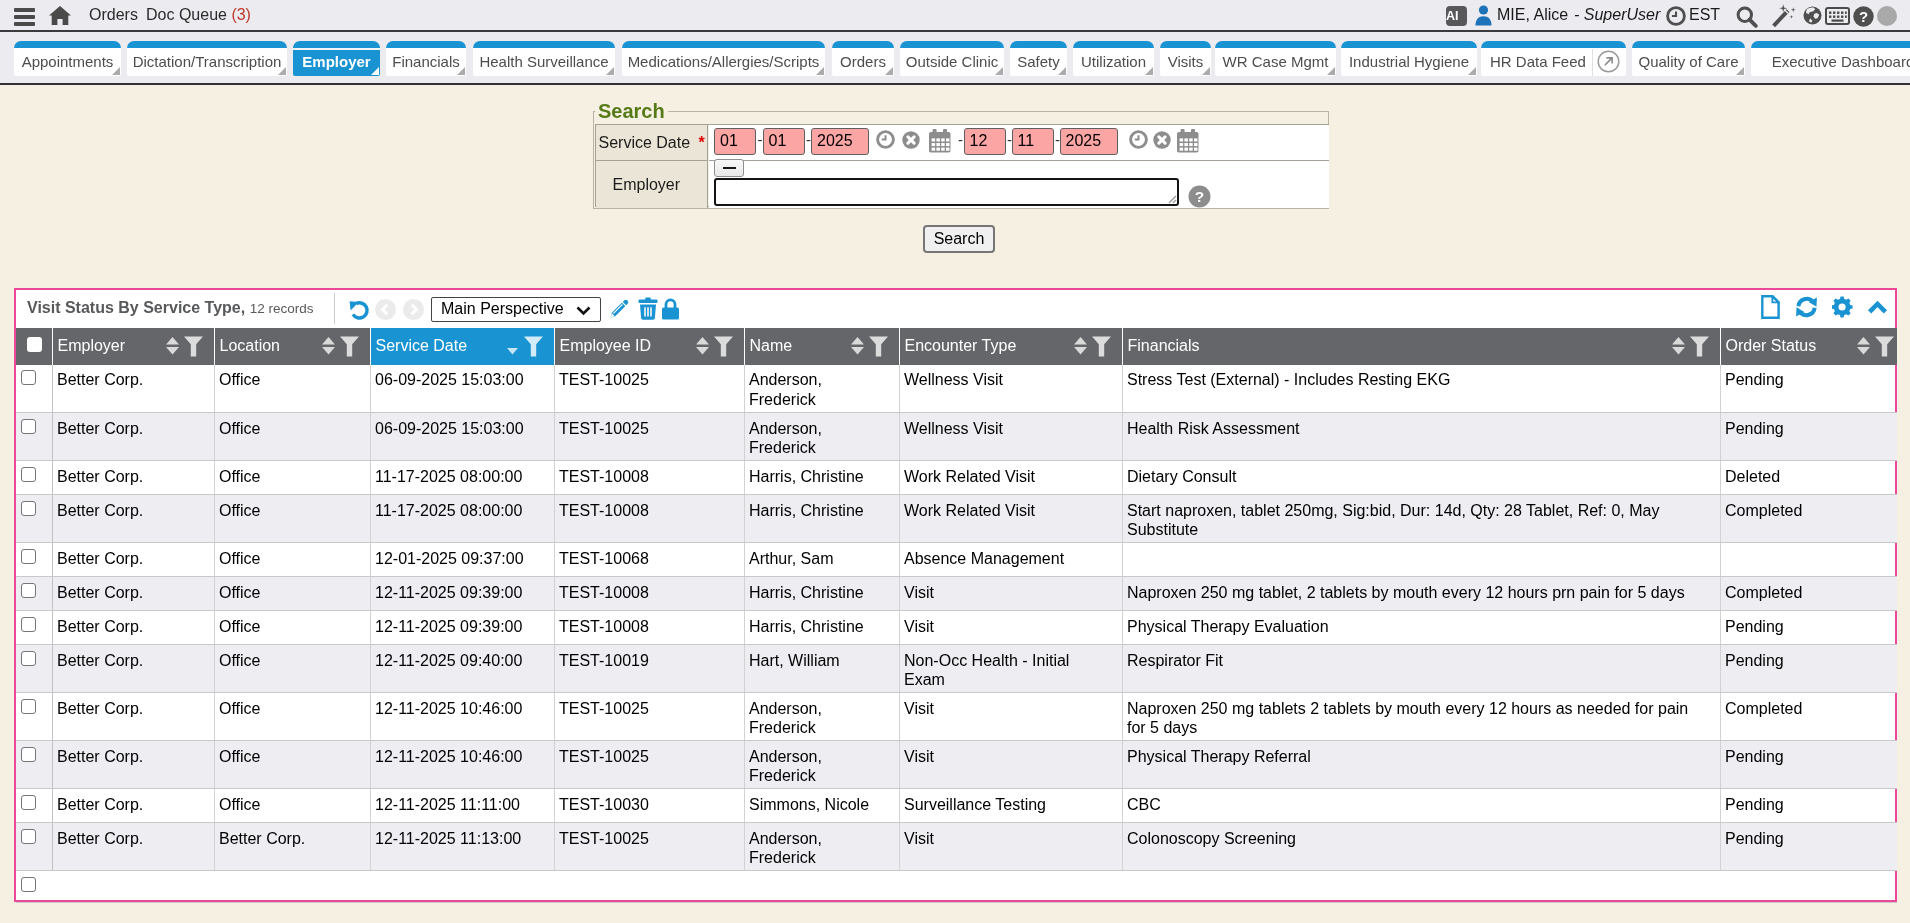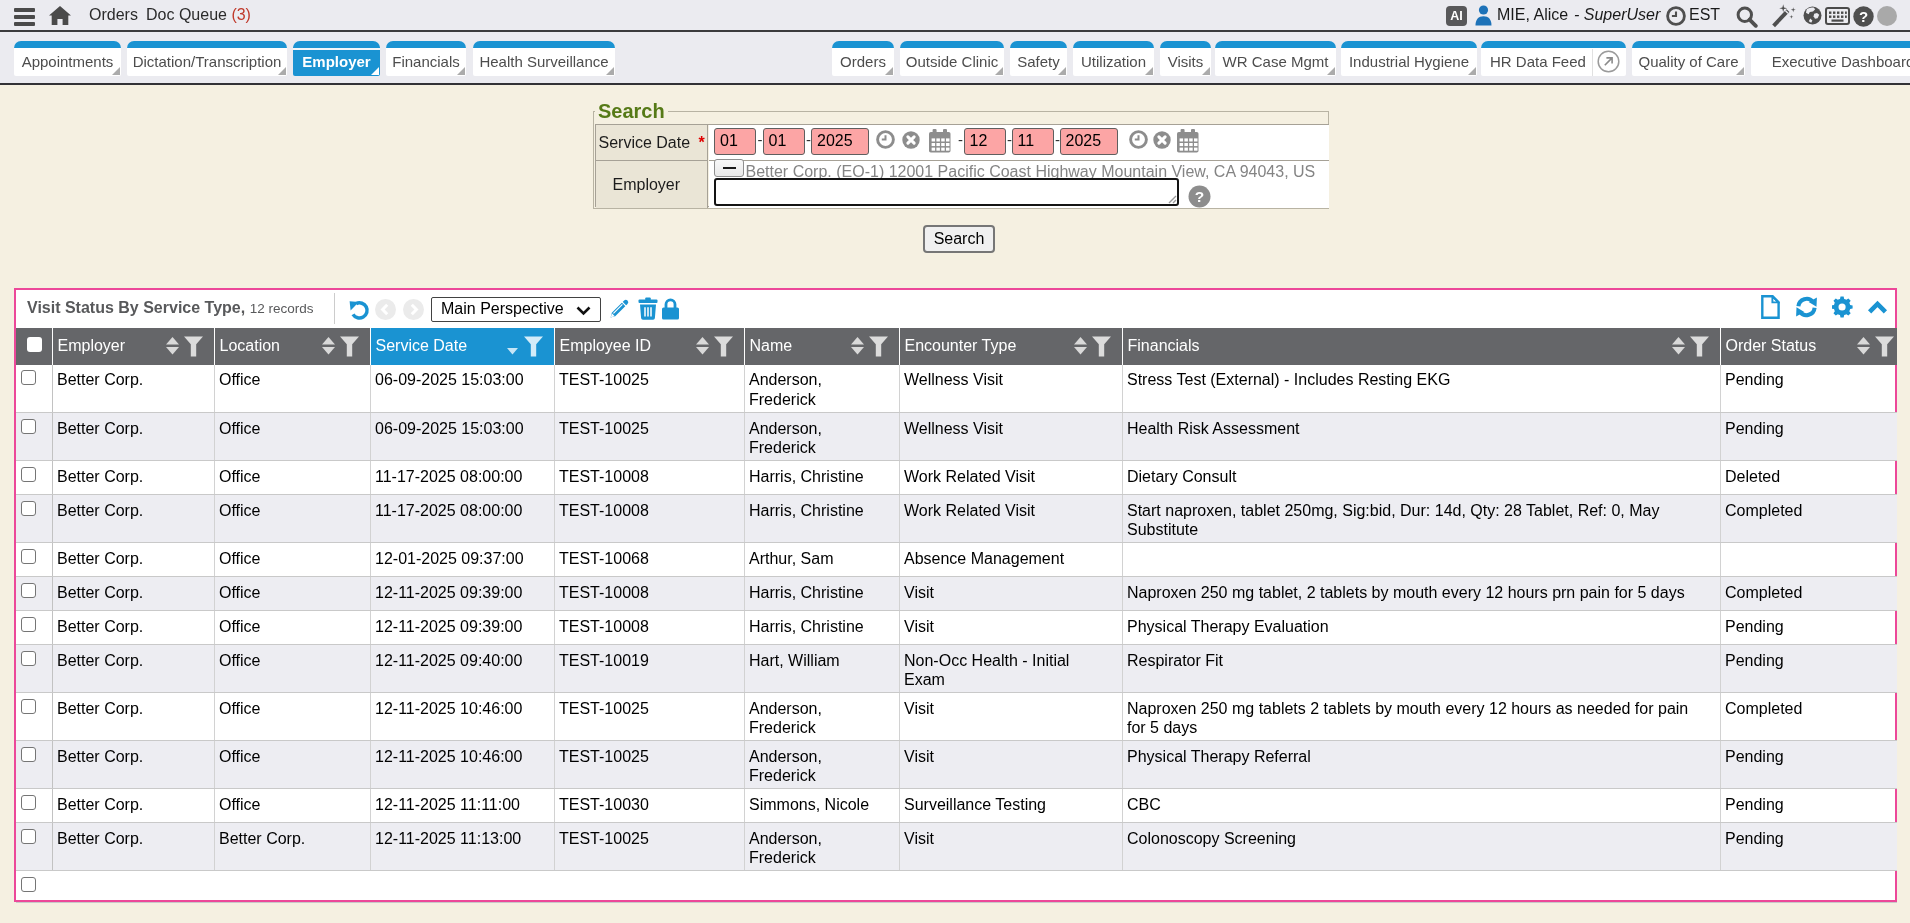--- a/index.html
+++ b/index.html
@@ -69,21 +69,21 @@
   <svg class="abs" style="left:14px;top:7.5px" width="22" height="18" viewBox="0 0 22 18">
         <rect x="0" y="0" width="21" height="4" rx="1" fill="#4a4a4a"></rect>
         <rect x="0" y="7" width="21" height="4" rx="1" fill="#4a4a4a"></rect>
         <rect x="0" y="14" width="21" height="4" rx="1" fill="#4a4a4a"></rect>
       </svg>
   <svg class="abs" style="left:49px;top:6px" width="22" height="20" viewBox="0 0 22 20">
         <path d="M11 0 L22 9.6 H19.3 V19 H13.6 V13 H8.4 V19 H2.7 V9.6 H0 Z" fill="#4a4a4a"></path>
       </svg>
   <div id="crumb" style="left:89px">Orders</div>
   <div id="crumb" style="left:146px">Doc Queue <span style="color:#c0392b">(3)</span></div>
-  <div class="abs" style="left:1446px;top:5.5px;width:21px;height:20px;background:#58585a;border-radius:4px;color:#fff;font-size:12.5px;font-weight:bold;text-align:center;line-height:20px">AI</div>
+  <div class="abs" style="left:1446px;top:5.5px;width:21px;height:20px;background:#58585a;border-radius:4px;color:#fff;font-size:12.5px;font-weight:bold;text-align:left;line-height:20px">AI</div>
   <svg class="abs" style="left:1475px;top:5px" width="17" height="21" viewBox="0 0 17 21">
         <circle cx="8.5" cy="5" r="4.6" fill="#1d72b8"></circle>
         <path d="M0.5 20.5 C0.5 14.5 3.5 11.3 8.5 11.3 C13.5 11.3 16.5 14.5 16.5 20.5 Z" fill="#1d72b8"></path>
       </svg>
   <div id="crumb" style="left:1497px;color:#1a1a1a">MIE, Alice</div>
   <div id="crumb" style="left:1574px;font-style:italic;color:#1a1a1a">- SuperUser</div>
   <svg class="abs" style="left:1666px;top:6px" width="20" height="20" viewBox="0 0 20 20">
         <circle cx="10" cy="10" r="8.4" fill="none" stroke="#4f4f4f" stroke-width="2.8"></circle>
         <path d="M10 5.6 V10 H5.9" fill="none" stroke="#4f4f4f" stroke-width="2.1"></path>
       </svg>
@@ -127,20 +127,21 @@
       </svg>
   <div class="abs" style="left:1877px;top:6px;width:20px;height:20px;border-radius:50%;background:#a9a9a9"></div>
 </div>
 
 <div id="tabbar">
   <div class="tab" style="left:14px;width:107px">Appointments<div class="fold"></div></div>
   <div class="tab" style="left:127px;width:160px">Dictation/Transcription<div class="fold"></div></div>
   <div class="tab sel" style="left:293px;width:87px"><div class="capline"></div>Employer<div class="fold"></div></div>
   <div class="tab" style="left:386px;width:80px">Financials<div class="fold"></div></div>
   <div class="tab" style="left:473px;width:142px">Health Surveillance<div class="fold"></div></div>
+  <div class="tab" style="left:622px;width:203px">Medications/Allergies/Scripts<div class="fold"></div></div>
   <div class="tab" style="left:832px;width:62px">Orders<div class="fold"></div></div>
   <div class="tab" style="left:900px;width:104px">Outside Clinic<div class="fold"></div></div>
   <div class="tab" style="left:1010px;width:57px">Safety<div class="fold"></div></div>
   <div class="tab" style="left:1073px;width:81px">Utilization<div class="fold"></div></div>
   <div class="tab" style="left:1160px;width:51px">Visits<div class="fold"></div></div>
   <div class="tab" style="left:1215px;width:121px">WR Case Mgmt<div class="fold"></div></div>
   <div class="tab" style="left:1341px;width:136px">Industrial Hygiene<div class="fold"></div></div>
   <div class="tab" style="left:1481px;width:145px;justify-content:flex-start;padding-left:9px">HR Data Feed<div style="position:absolute;right:33px;top:1px;width:1px;height:27px;background:#e1e1e1"></div><svg style="position:absolute;right:6px;top:2.5px" width="23" height="23" viewBox="0 0 23 23">
           <circle cx="11.5" cy="11.5" r="10.3" fill="none" stroke="#9b9b9b" stroke-width="1.5"></circle>
           <path d="M7.8 15.2 L14.6 8.4 M9.4 7.9 H15.1 V13.6" fill="none" stroke="#8a8a8a" stroke-width="1.6"></path>
@@ -221,21 +222,20 @@
               <rect x="17" y="14" width="3.5" height="3.1"></rect>
               <rect x="2.6" y="18.6" width="3.5" height="3.1"></rect>
               <rect x="7.4" y="18.6" width="3.5" height="3.1"></rect>
               <rect x="12.2" y="18.6" width="3.5" height="3.1"></rect>
               <rect x="17" y="18.6" width="3.5" height="3.1"></rect>
             </g>
           </svg>
       <div style="position:absolute;left:118.5px;top:34.5px;width:29.5px;height:17.5px;background:linear-gradient(#f8f8f8,#e9e9e9);border:1px solid #8f8f8f;border-radius:3px">
             <div style="position:absolute;left:8px;top:7px;width:13px;height:1.6px;background:#1a1a1a"></div>
           </div>
-      <div style="position:absolute;left:150px;top:38px;width:584px;overflow:hidden;white-space:nowrap;font-size:16px;color:#848484">Better Corp. (EO-1) 12001 Pacific Coast Highway Mountain View, CA 94043, US</div>
       <div style="position:absolute;left:118.5px;top:53.5px;width:465px;height:27.5px;background:#fff;border:2px solid #141414;border-radius:3px">
             <svg style="position:absolute;right:0;bottom:0" width="11" height="11" viewBox="0 0 11 11">
               <path d="M10 3 L3 10 M10 7 L7 10" stroke="#9a9a9a" stroke-width="1.4"></path>
             </svg>
           </div>
       <svg class="gicon" style="left:592px;top:60px" width="23" height="23" viewBox="0 0 23 23">
             <circle cx="11.5" cy="11.5" r="11" fill="#8d8d8d"></circle>
             <text x="11.5" y="16.8" text-anchor="middle" font-family="Liberation Sans, sans-serif" font-size="15.5" font-weight="bold" fill="#fff">?</text>
           </svg>
     </div>

